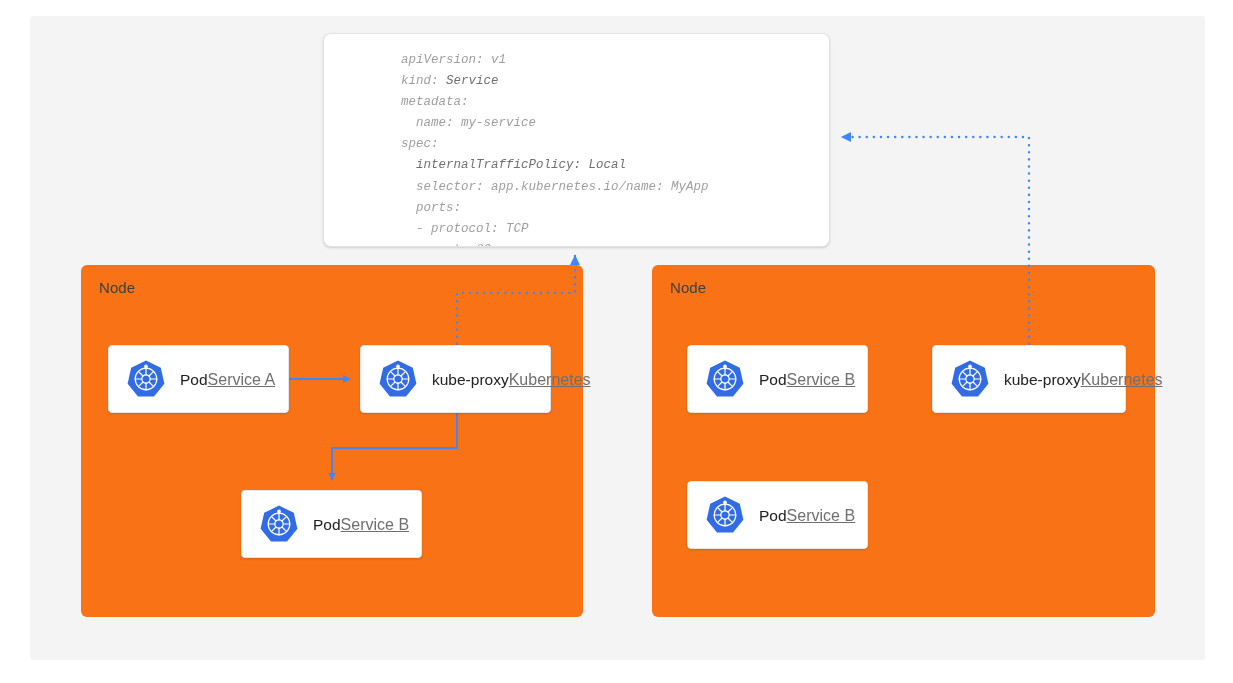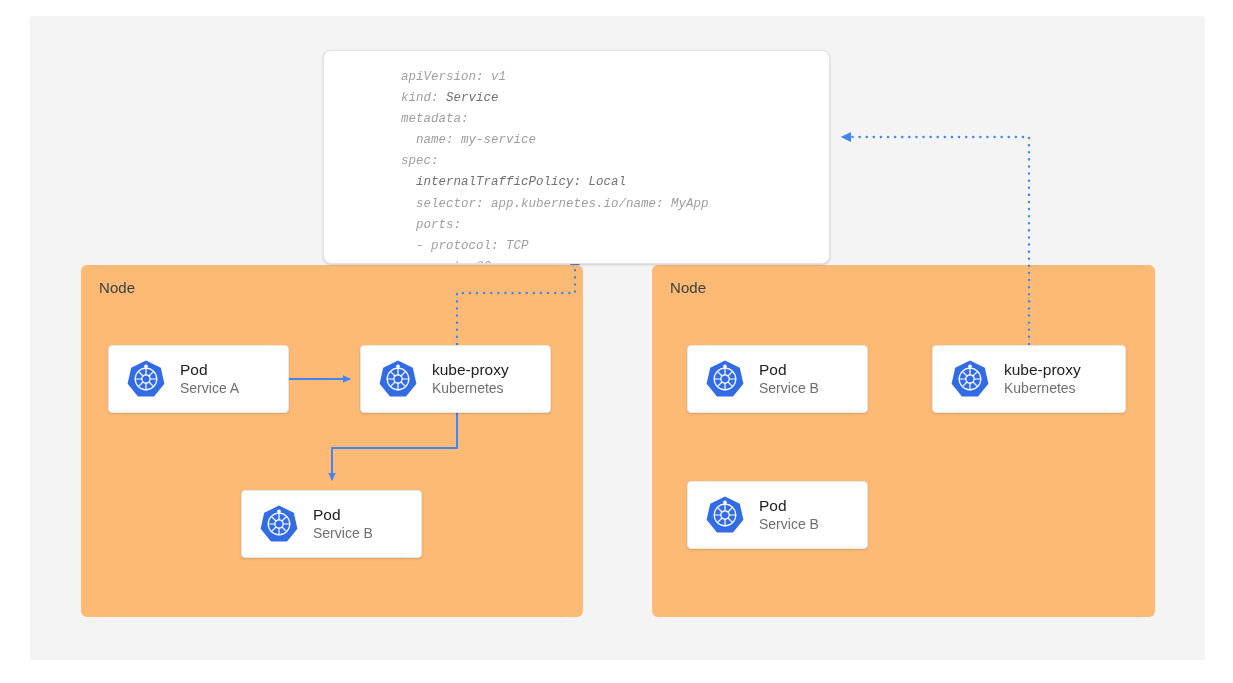--- a/index.html
+++ b/index.html
@@ -40,39 +40,38 @@
     position: absolute;
     left: 323px;
     top: 33px;
     width: 507px;
     height: 214px;
     background: #ffffff;
     border: 1px solid #e3e3e3;
     border-radius: 8px;
     box-shadow: 0 1px 3px rgba(0,0,0,0.10), 0 1px 2px rgba(0,0,0,0.06);
     overflow: hidden;
-    margin-top: 17px;
   }
   #yaml-body {
     position: absolute;
     left: 77px;
     top: 16px;
     font-family: "Liberation Mono", "DejaVu Sans Mono", monospace;
     font-style: italic;
     font-size: 12.5px;
     line-height: 21.1px;
     color: #9e9e9e;
     white-space: pre;
   }
   #yaml-body .yl { display: block; }
   #yaml-body b { font-weight: 400; color: #707070; font-style: italic; }
   
   .node-box {
     position: absolute;
-    background: #fdba74;
+    background: #f97316;
     border-radius: 6px;
   }
   #node-left  { left: 81px;  top: 265px; width: 502px; height: 352px; }
   #node-right { left: 652px; top: 265px; width: 503px; height: 352px; }
   .node-label {
     position: absolute;
     left: 18px;
     top: 14px;
     font-size: 15px;
     color: #3c4043;
@@ -89,32 +88,33 @@
     display: flex;
     align-items: center;
   }
   .card .k8s-icon {
     flex: 0 0 auto;
     width: 40px;
     height: 40px;
     margin-left: 17px;
     margin-right: 14px;
   }
-  .card .card-text { display: flex; flex-direction: column; justify-content: flex-end; }
+  .card .card-text { display: flex; flex-direction: row; justify-content: flex-end; }
   .card .card-title {
     font-size: 15.5px;
     color: #202124;
     line-height: 19px;
     white-space: nowrap;
   }
   .card .card-sub {
-    font-size: 14px;
+    font-size: 16px;
     color: #6f6f6f;
     line-height: 19px;
     white-space: nowrap;
+    text-decoration: underline;
   }
   
   #card-pod-a        { left: 108px; top: 345px; width: 181px; }
   #card-kproxy-left  { left: 360px; top: 345px; width: 191px; }
   #card-pod-b-left   { left: 241px; top: 490px; width: 181px; }
   #card-pod-b-right  { left: 687px; top: 345px; width: 181px; }
   #card-kproxy-right { left: 932px; top: 345px; width: 194px; }
   #card-pod-b2-right { left: 687px; top: 481px; width: 181px; }
 </style>
 </head>

